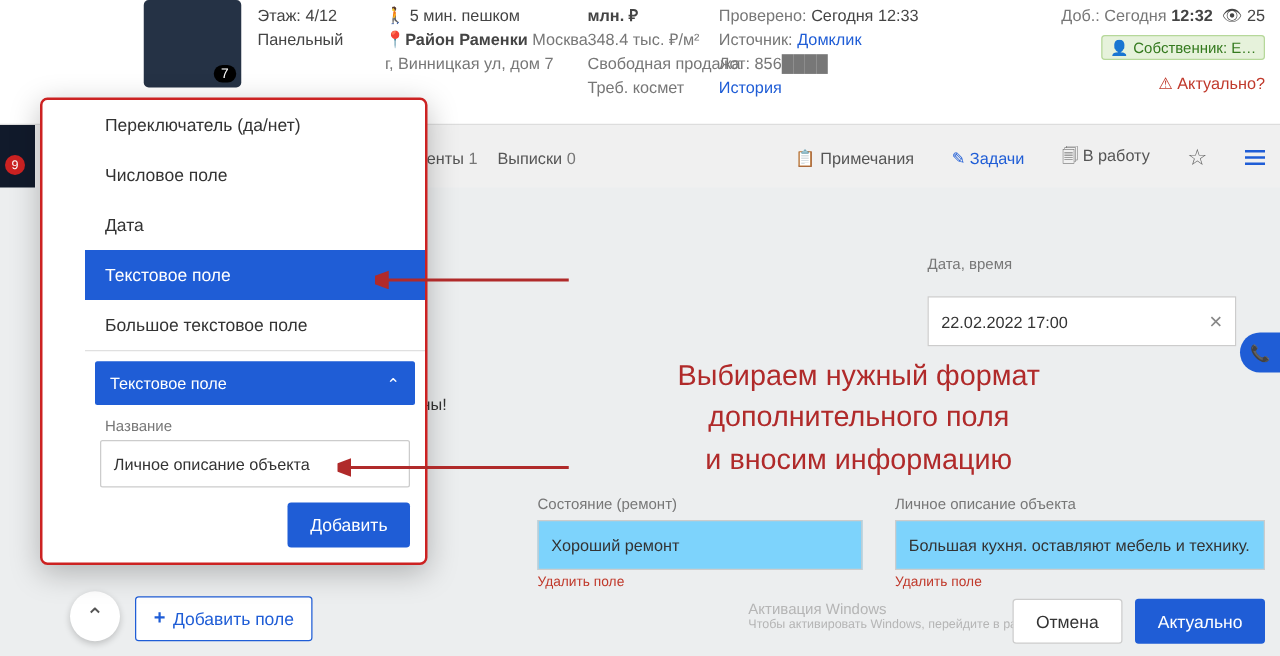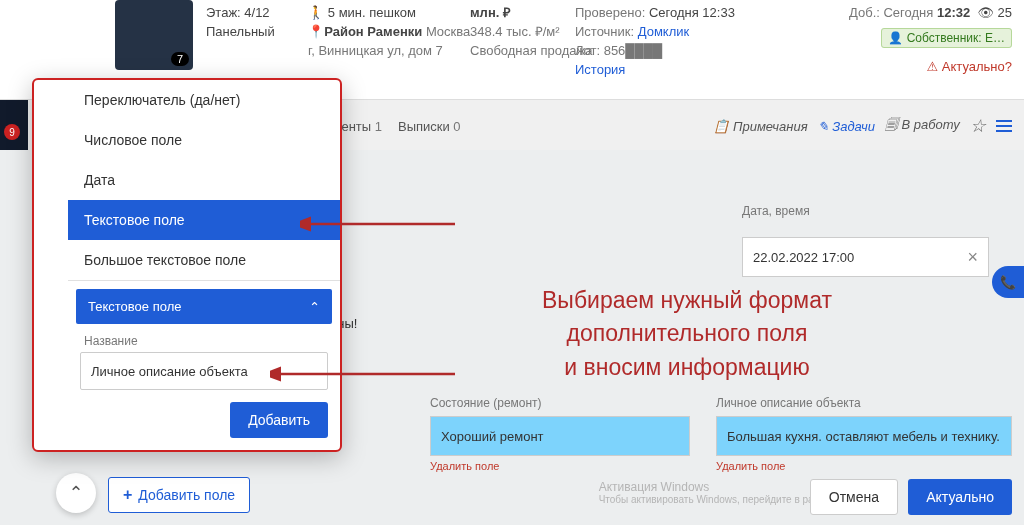--- a/index.html
+++ b/index.html
@@ -15,21 +15,21 @@
   .c3 { left: 470px; }
   .c4 { left: 575px; }
   .c5 { right: 12px; text-align: right; }
 
   .link { color: #1f5dd6; }
   .gray { color: #777; }
   .warn { color: #c0392b; }
   .owner { background: #e6f2db; border: 1px solid #b6d89a; padding: 2px 6px; border-radius: 3px; font-size: 12px; color: #347a1e; white-space: nowrap; }
 
   .tabbar { position: absolute; top: 115px; left: 300px; right: 12px; display: flex; gap: 16px; align-items: center; font-size: 13px; color: #555; }
-  .tabbar .r { margin-left: auto; display: flex; gap: 10px; align-items: center; font-style: italic; }
+  .tabbar .r { margin-left: auto; display: flex; gap: 30px; align-items: center; }
   .star { font-size: 18px; color: #666; }
   .burger { display: inline-block; }
   .burger span { display: block; width: 16px; height: 2px; background: #1f5dd6; margin: 3px 0; }
 
   .form-bg { position: absolute; top: 150px; left: 0; right: 0; bottom: 0; background: #eceeef; }
   .tab-active { position: absolute; top: 168px; left: 305px; color: #1f5dd6; font-weight: bold; }
 
   .dt-label { position: absolute; top: 204px; left: 742px; font-size: 12px; color: #777; }
   .dt-input { position: absolute; top: 237px; left: 742px; width: 247px; height: 40px; background: #fff; border: 1px solid #ccc; padding: 0 10px; display: flex; align-items: center; }
   .dt-input .x { margin-left: auto; color: #888; font-size: 18px; }
@@ -88,20 +88,21 @@
   </div>
   <div class="col c2">
     <div>🚶 <span>5 мин. пешком</span></div>
     <div>📍<b>Район Раменки</b> <span class="gray">Москва</span></div>
     <div class="gray">г, Винницкая ул, дом 7</div>
   </div>
   <div class="col c3">
     <div><b>млн. ₽</b></div>
     <div class="gray">348.4 тыс. ₽/м²</div>
     <div class="gray">Свободная продажа</div>
+    <div class="gray">Треб. космет</div>
   </div>
   <div class="col c4">
     <div><span class="gray">Проверено:</span> <span>Сегодня 12:33</span></div>
     <div><span class="gray">Источник:</span> <span class="link">Домклик</span></div>
     <div class="gray">Лот: 856████</div>
     <div class="link">История</div>
   </div>
   <div class="col c5">
     <div><span class="gray">Доб.: Сегодня</span> <b>12:32</b>&nbsp;&nbsp;👁 <span>25</span></div>
     <div style="margin-top:6px"><span class="owner">👤 <span>Собственник: Е…</span></span></div>

